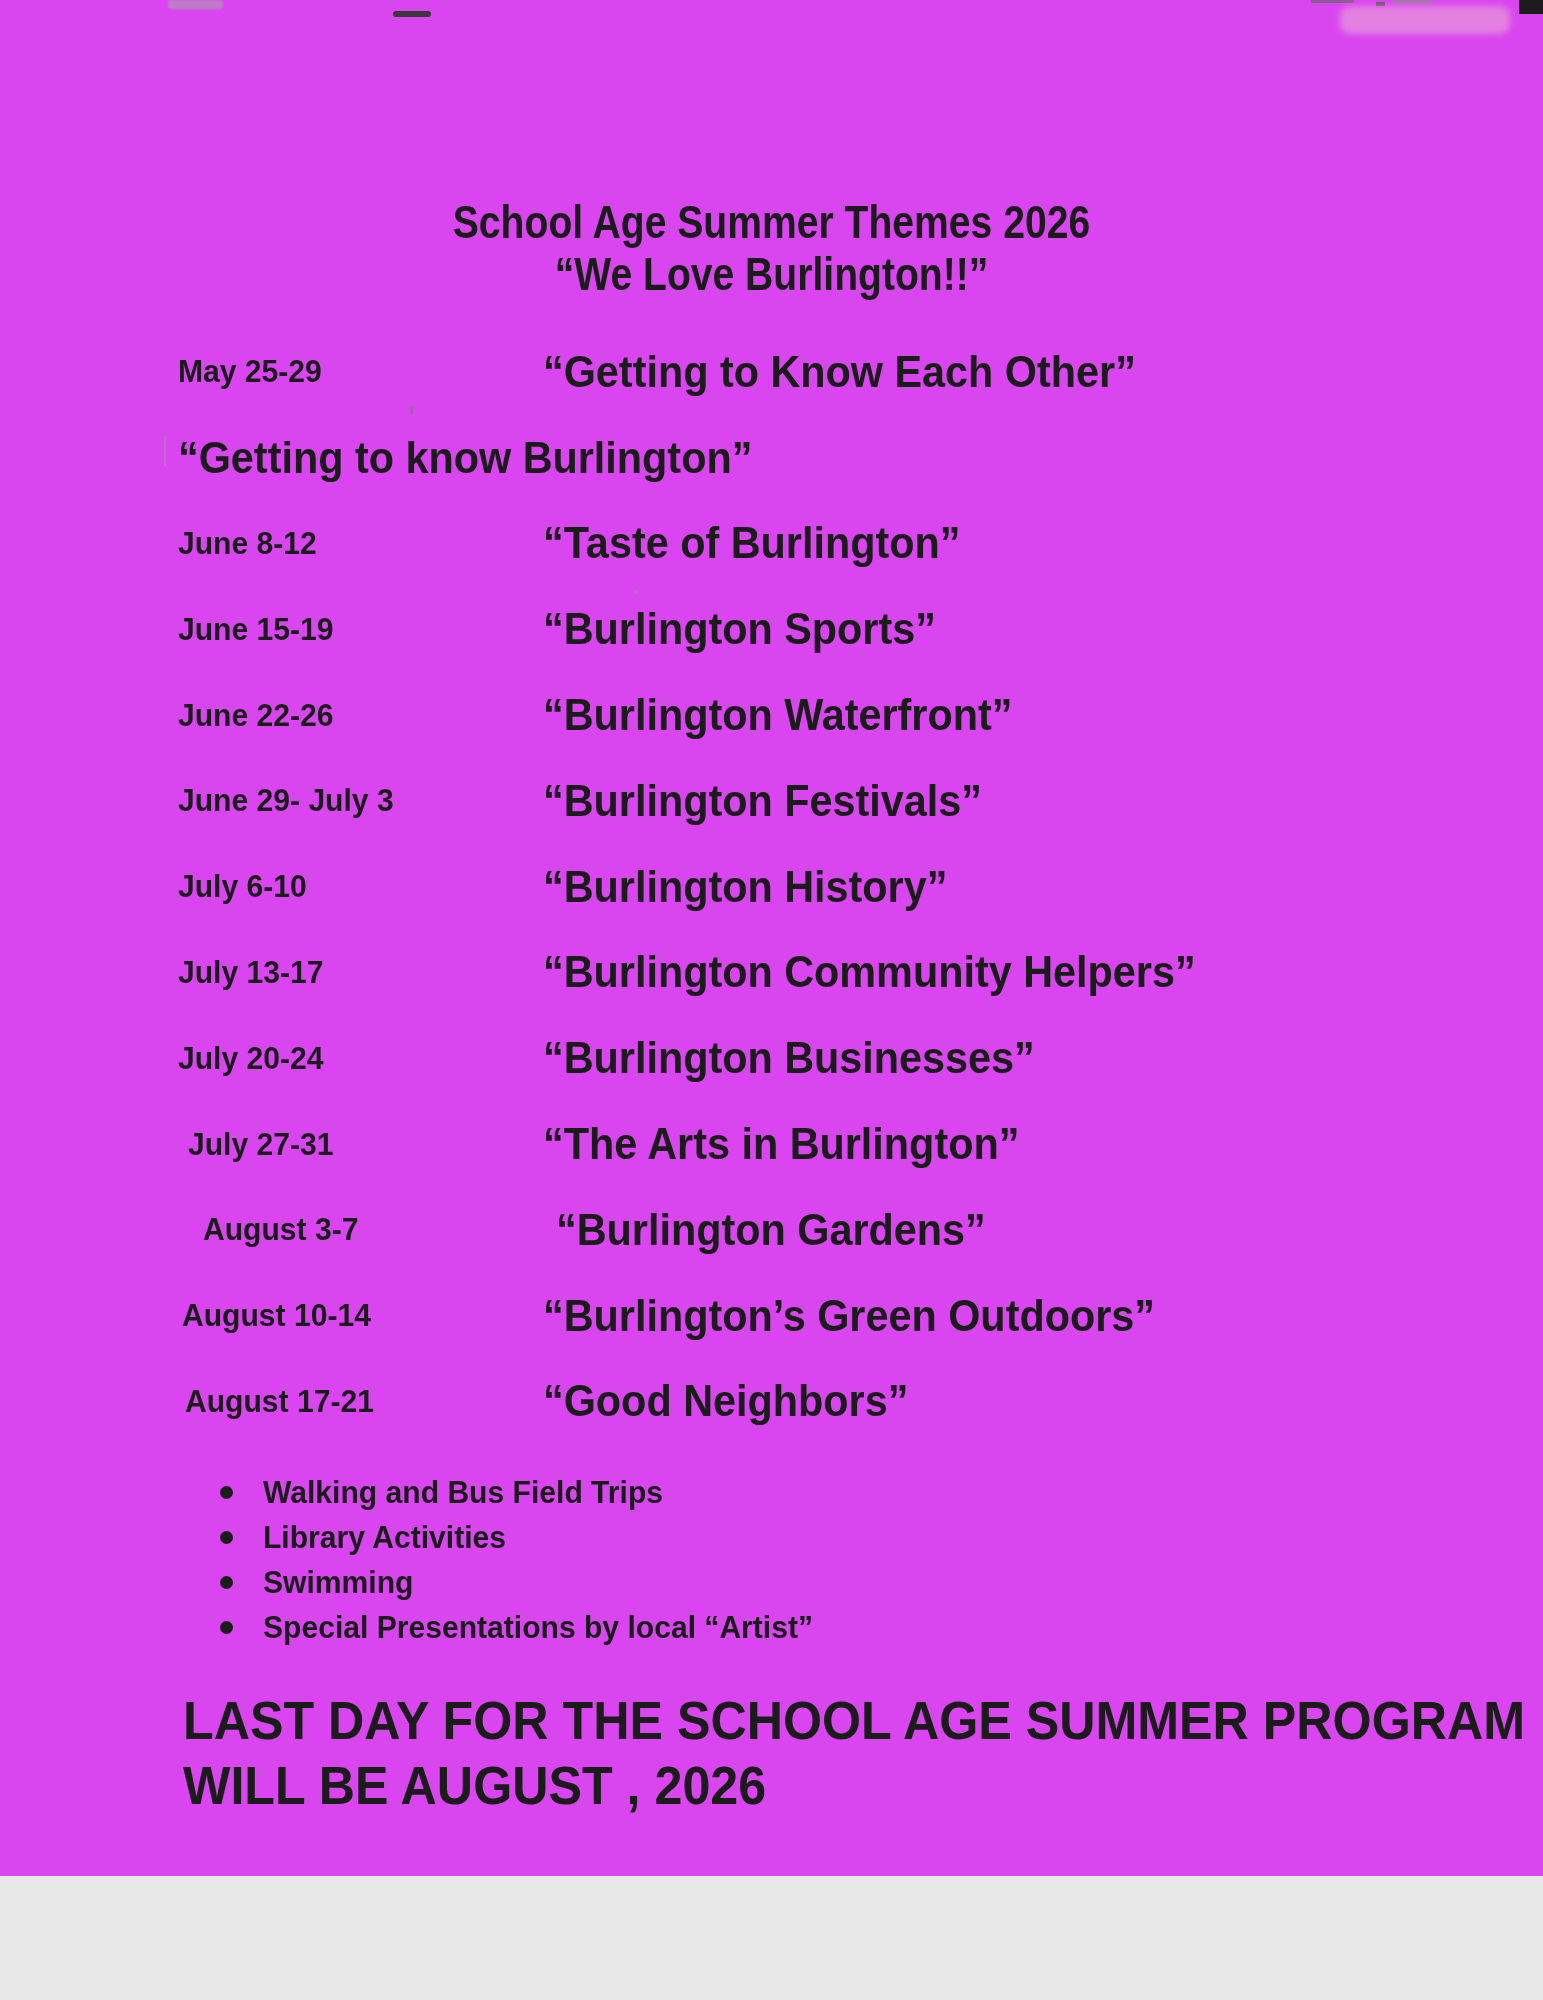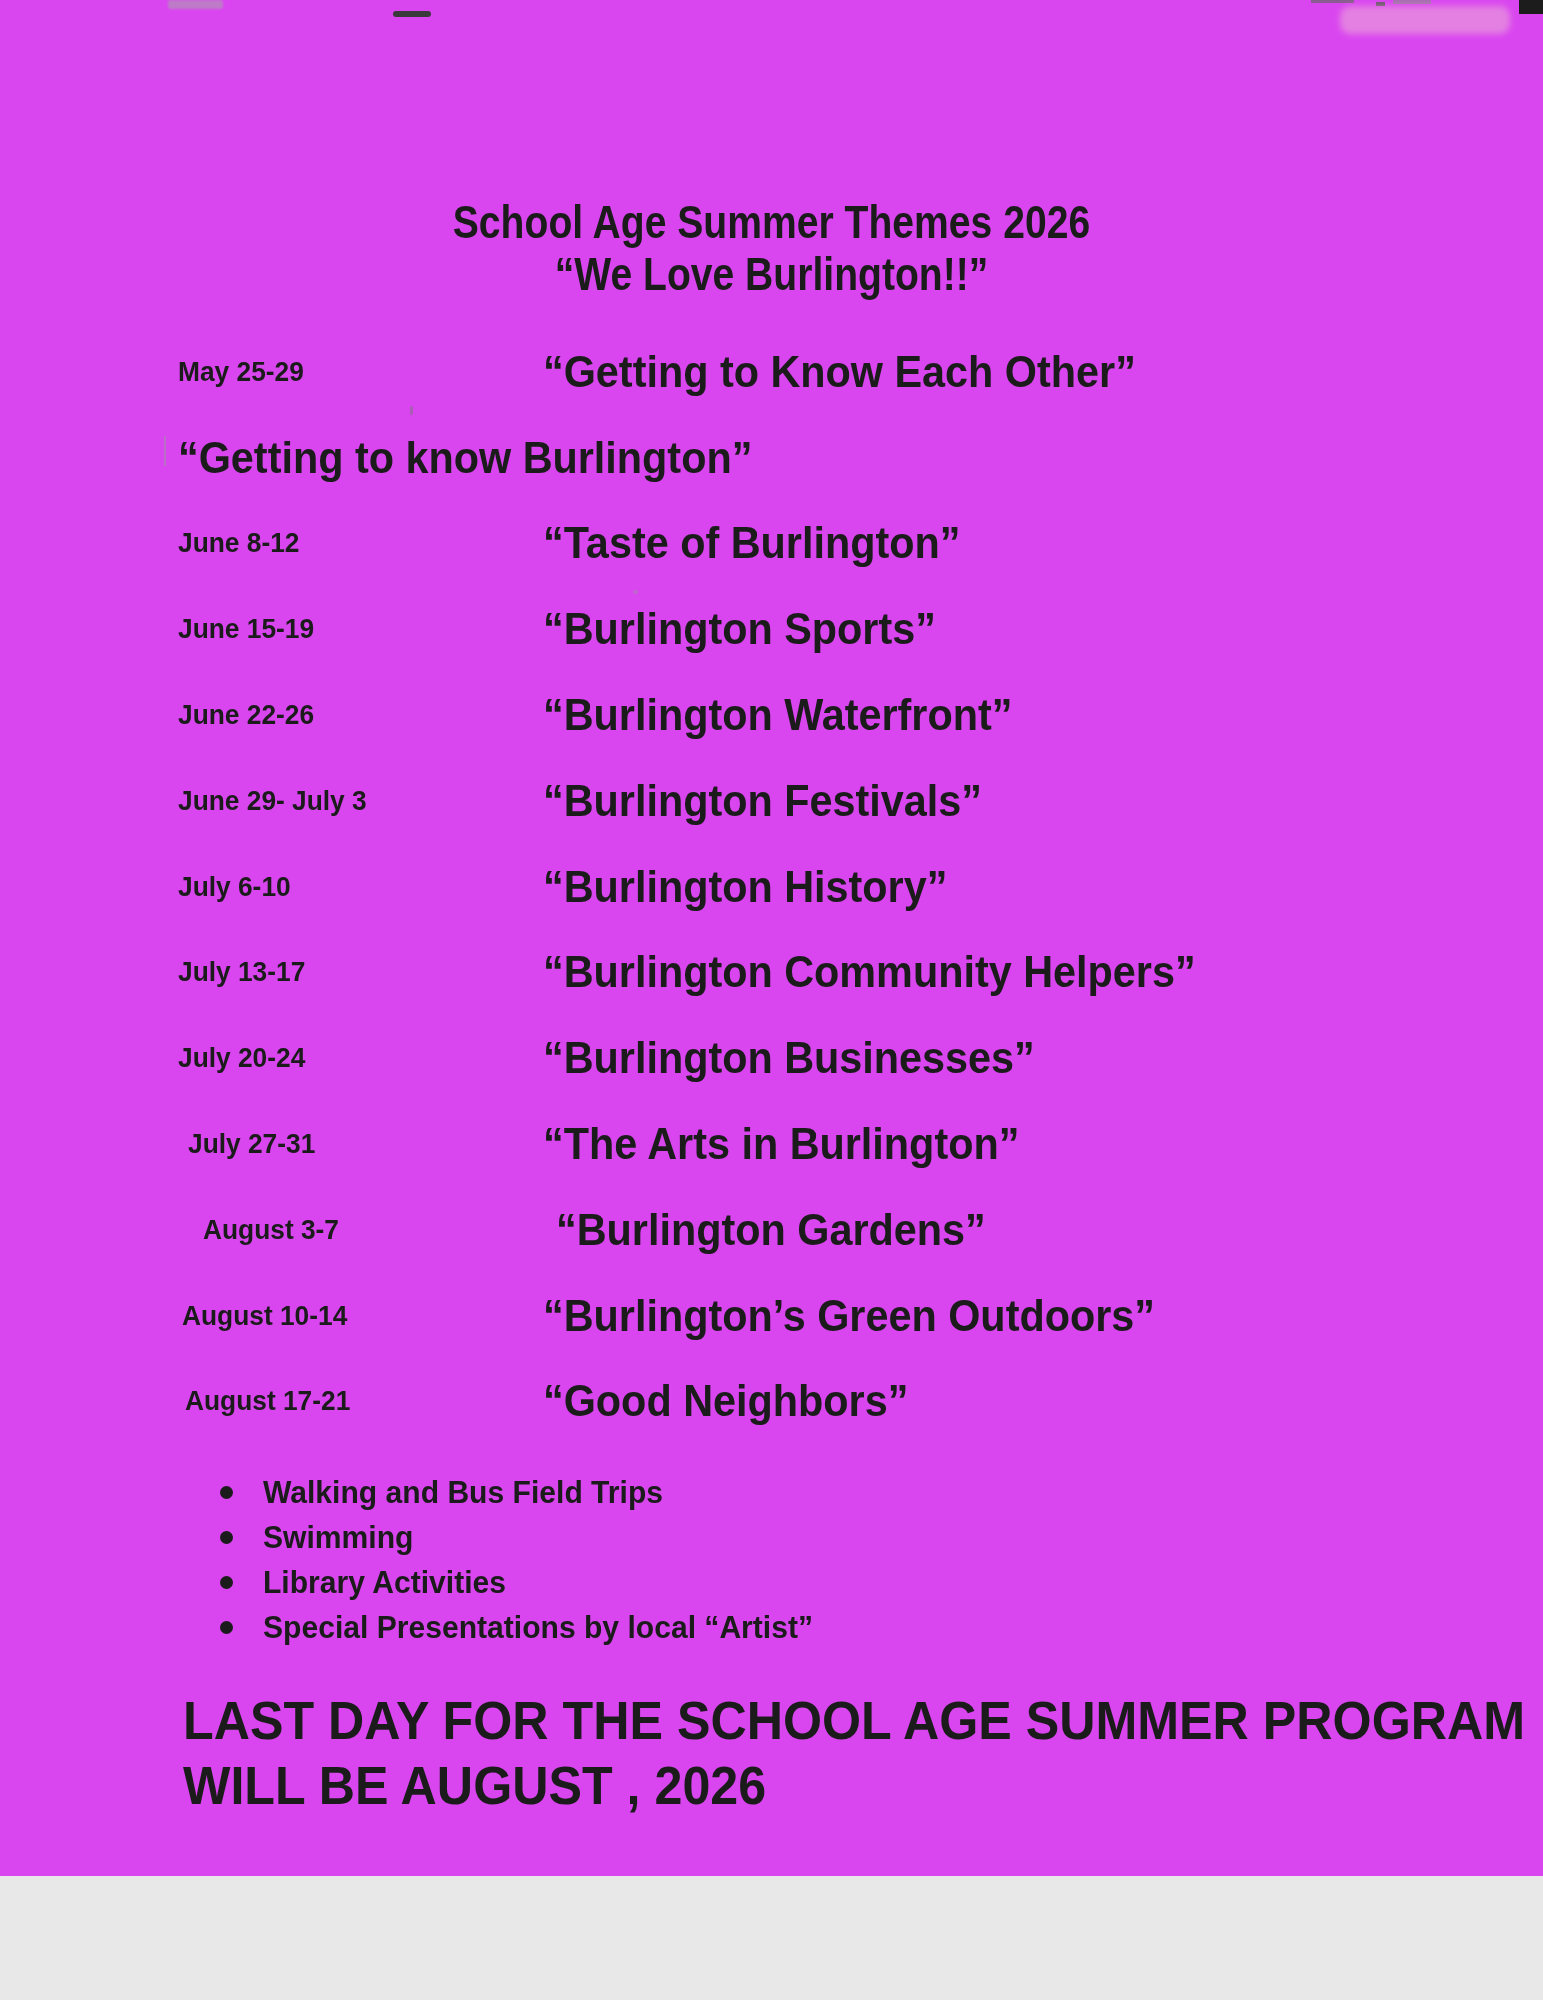--- a/index.html
+++ b/index.html
@@ -41,21 +41,21 @@
     left: 178px;
     right: 0;
   }
   .row {
     display: flex;
     align-items: center;
     height: 85.8px;
   }
   .date-cell {
     flex: 0 0 365px;
-    font-size: 28px;
+    font-size: 32px;
     white-space: nowrap;
   }
   .date-cell > span,
   .theme-cell > span {
     display: inline-block;
     transform: scaleX(0.94);
     transform-origin: left center;
   }
   .theme-cell {
     font-size: 44px;
@@ -211,26 +211,26 @@
   </section>
 
   <section class="bullets" id="bullets">
     <div class="bullet-item">
       <span class="dot"></span>
       <span class="bullet-text">Walking and Bus Field Trips</span>
     </div>
 
     <div class="bullet-item">
       <span class="dot"></span>
+      <span class="bullet-text">Library Activities</span>
+    </div>
+
+    <div class="bullet-item">
+      <span class="dot"></span>
       <span class="bullet-text">Swimming</span>
-    </div>
-
-    <div class="bullet-item">
-      <span class="dot"></span>
-      <span class="bullet-text">Library Activities</span>
     </div>
 
     <div class="bullet-item">
       <span class="dot"></span>
       <span class="bullet-text">Special Presentations by local “Artist”</span>
     </div>
   </section>
 
   <footer class="footer">
     <div class="footer-line">LAST DAY FOR THE SCHOOL AGE SUMMER PROGRAM</div>

